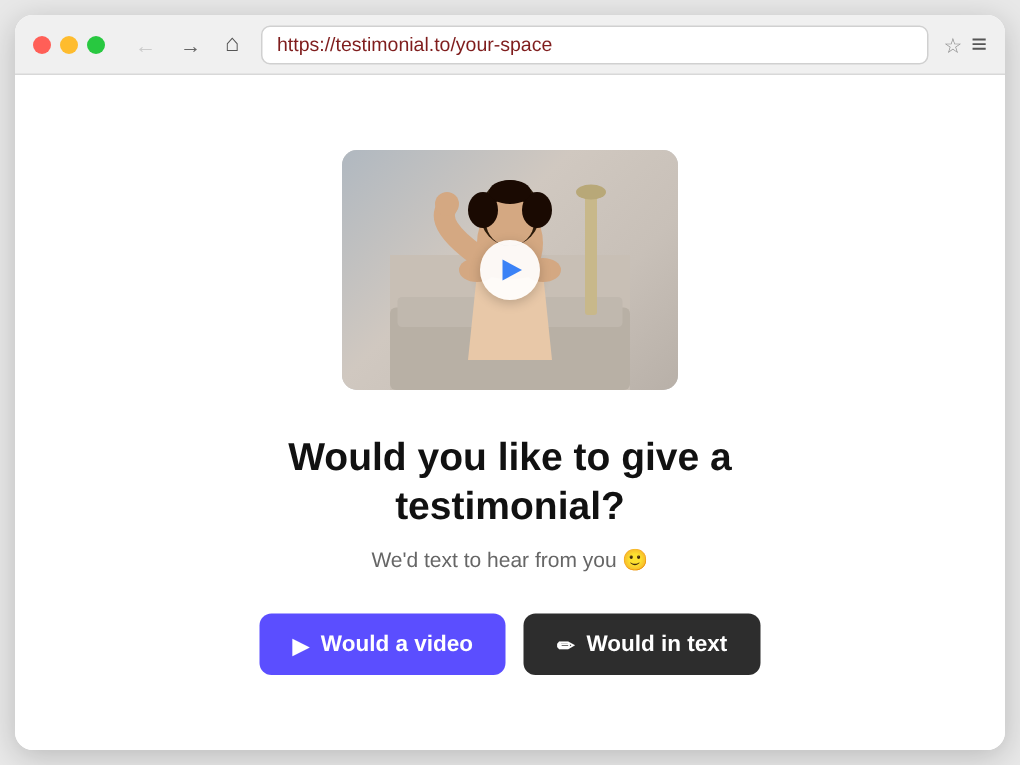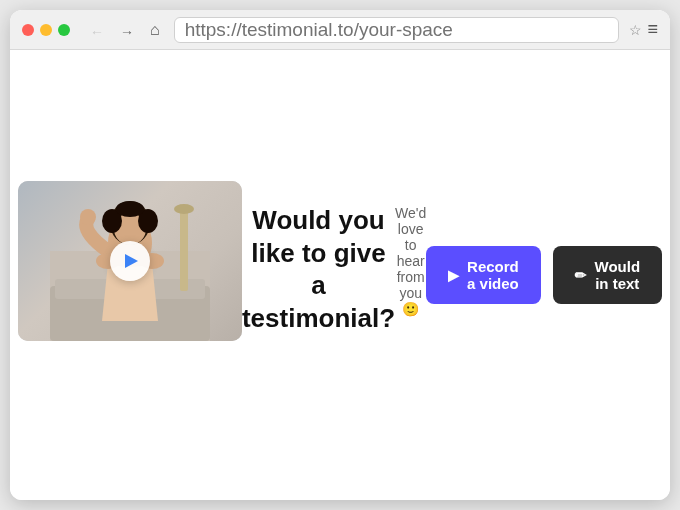--- a/index.html
+++ b/index.html
@@ -82,22 +82,22 @@
       background: #ffffff;
       border: 1px solid #d0d0d0;
       border-radius: 6px;
       height: 26px;
       display: flex;
       align-items: center;
       padding: 0 10px;
     }
 
     .address-text {
-      font-size: 19px;
-      color: #737373;
+      font-size: 13px;
+      color: #7f1d1d;
       flex: 1;
     }
 
     .star-btn {
       background: none;
       border: none;
       cursor: pointer;
       color: #888;
       font-size: 14px;
     }
@@ -108,21 +108,21 @@
       cursor: pointer;
       color: #555;
       font-size: 18px;
       margin-left: 6px;
     }
 
     
     .page-content {
       flex: 1;
       display: flex;
-      flex-direction: row;
+      flex-direction: column;
       align-items: center;
       justify-content: center;
       padding: 20px;
       background: #ffffff;
     }
 
     .video-thumbnail {
       width: 224px;
       height: 160px;
       border-radius: 10px;
@@ -290,26 +290,26 @@
           <ellipse cx="102" cy="70" rx="12" ry="8" fill="#d4a882"></ellipse>
         </svg>
       </div>
       <div class="play-btn">
         <div class="play-triangle"></div>
       </div>
     </div>
 
     <h1 class="headline">Would you like to give a testimonial?</h1>
 
-    <p class="subtext">We'd love to hear from you 🙂</p>
+    <p class="subtext">We'd text to hear from you 🙂</p>
 
     <div class="cta-buttons">
       <button class="btn-video">
         <span class="btn-icon">▶</span>
-        <span>Record a video</span>
+        <span>Would a video</span>
       </button>
       <button class="btn-text">
         <span class="btn-icon">✏</span>
         <span>Would in text</span>
       </button>
     </div>
   </div>
 </div>
 
 </body></html>

